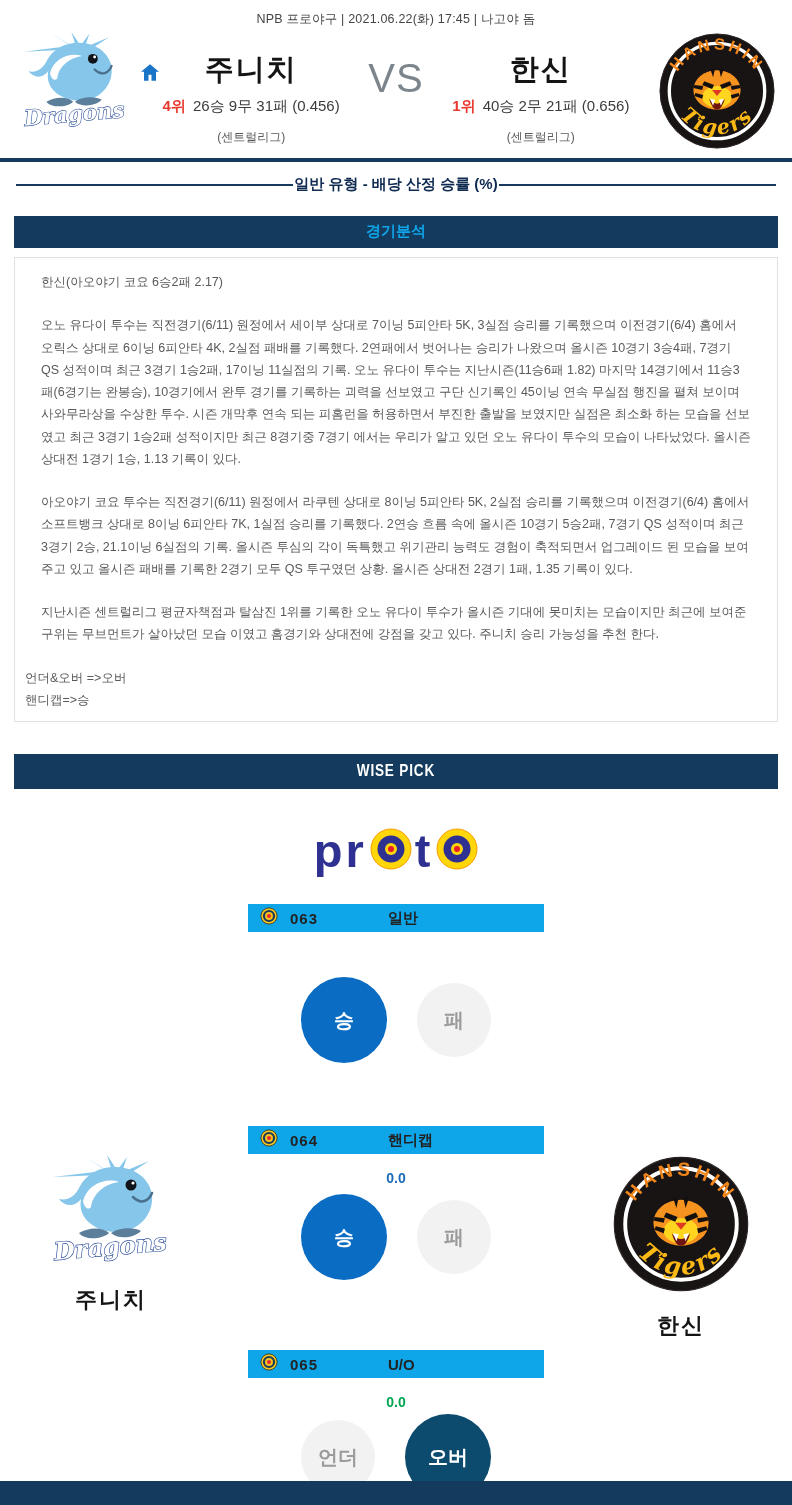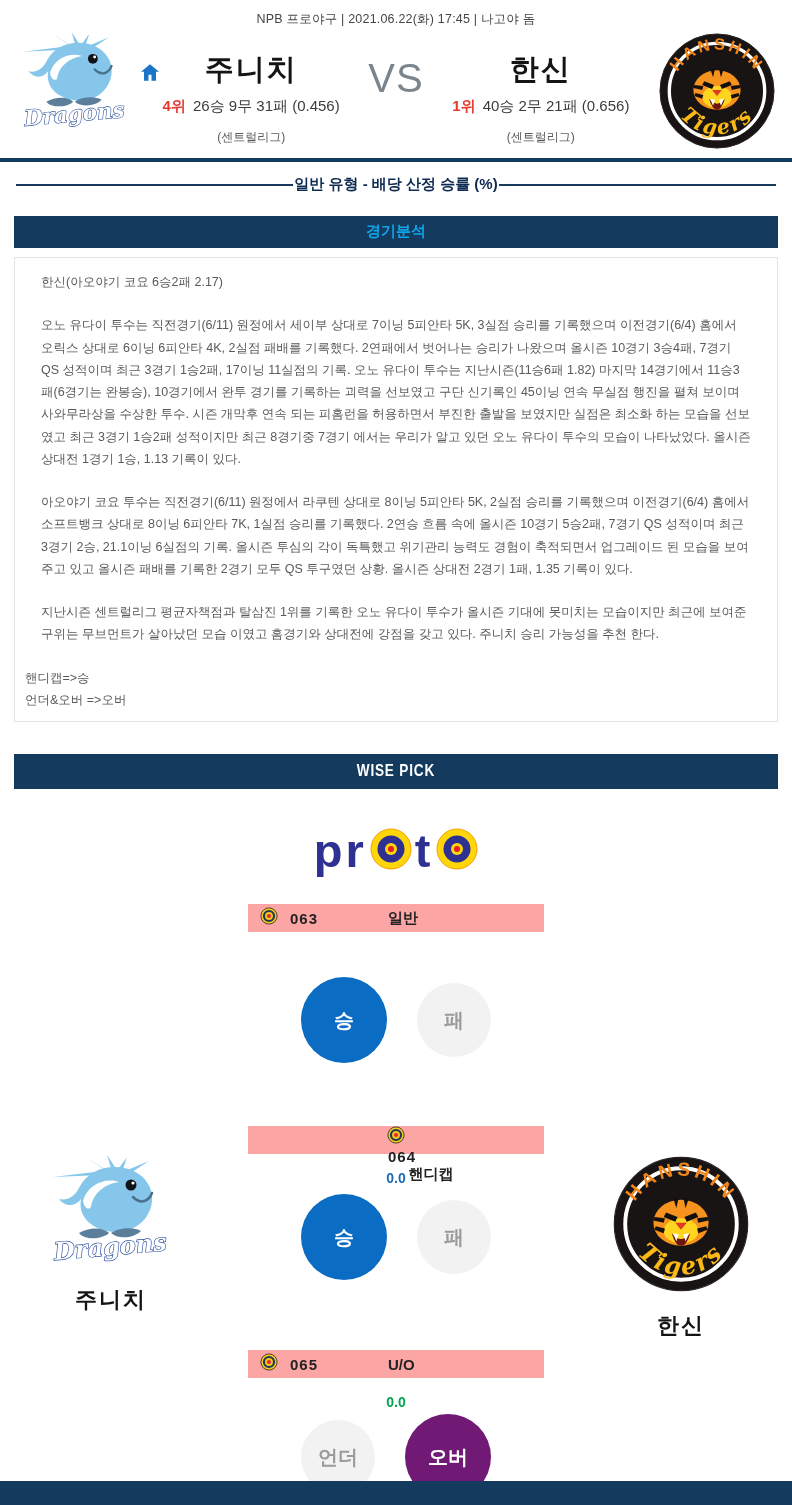--- a/index.html
+++ b/index.html
@@ -37,33 +37,33 @@
 
   
   .wise-bar { margin:32px 14px 0; background:#143a5e; color:#fff; text-align:center; padding:7px 0 8px; }
   .wise-bar .cond { display:inline-block; transform:scaleX(0.8); font-size:17px; font-weight:600; letter-spacing:1px; }
   .wise-body { position:relative; height:774px; }
 
   .proto-logo { display:flex; justify-content:center; align-items:center; padding-top:38px; gap:3px; }
   .proto-letter { font-size:47px; font-weight:bold; color:#2e3192; letter-spacing:3px; line-height:1; }
 
   .pick-col { width:296px; margin:0 auto; }
-  .pick-head { height:28px; background:#fca5a5; display:flex; align-items:center; padding:0 12px; }
+  .pick-head { height:28px; background:#0ea5e9; display:flex; align-items:center; padding:0 12px; }
   .pick-no { font-size:15px; font-weight:bold; color:#222; margin-left:12px; letter-spacing:1px; }
   .pick-type { font-size:15px; font-weight:bold; color:#222; margin-left:70px; }
-  .mt30 { margin-top:30px; } .mt63 { margin-top:63px;flex-direction:column; } .mt70 { margin-top:70px; }
+  .mt30 { margin-top:30px; } .mt63 { margin-top:63px; } .mt70 { margin-top:70px; }
   .pick-line { text-align:center; font-size:14px; font-weight:bold; margin-top:16px; height:20px; }
   .line-blue { color:#1a6bb5; }
   .line-green { color:#00a651; }
   .pick-btns { display:flex; justify-content:center; align-items:center; gap:30px; height:86px; }
   .mtb1 { margin-top:45px; } .mtb2 { margin-top:4px; } .mtb3 { margin-top:0; }
   .circle { border-radius:50%; display:flex; align-items:center; justify-content:center; font-size:20px; font-weight:bold; cursor:pointer; }
   .c-un { width:74px; height:74px; background:#f2f2f2; color:#9b9b9b; }
   .c-blue { width:86px; height:86px; background:#0a6cc2; color:#fff; }
-  .c-red { width:86px; height:86px; background:#701a75; color:#fff;font-family:Liberation Mono, monospace; }
+  .c-red { width:86px; height:86px; background:#0c4a6e; color:#fff;font-family:Liberation Mono, monospace; }
 
   .side-team { position:absolute; top:366px; width:214px; text-align:center; }
   .side-team.left { left:4px; }
   .side-team.right { right:4px; }
   .side-team .side-label { margin-top:14px; font-size:22px; font-weight:bold; color:#141414; letter-spacing:2px; }
 
   .footer-bar { position:absolute; left:0; right:0; bottom:0; height:24px; background:#143a5e; }
 </style>
 </head>
 <body>
@@ -154,22 +154,22 @@
     <span class="rule"></span>
   </div>
 
   <div class="analysis">
     <div class="sec-bar">경기분석</div>
     <div class="analysis-box">
       <p>한신(아오야기 코요 6승2패 2.17)</p>
       <p>오노 유다이 투수는 직전경기(6/11) 원정에서 세이부 상대로 7이닝 5피안타 5K, 3실점 승리를 기록했으며 이전경기(6/4) 홈에서 오릭스 상대로 6이닝 6피안타 4K, 2실점 패배를 기록했다. 2연패에서 벗어나는 승리가 나왔으며 올시즌 10경기 3승4패, 7경기 QS 성적이며 최근 3경기 1승2패, 17이닝 11실점의 기록. 오노 유다이 투수는 지난시즌(11승6패 1.82) 마지막 14경기에서 11승3패(6경기는 완봉승), 10경기에서 완투 경기를 기록하는 괴력을 선보였고 구단 신기록인 45이닝 연속 무실점 행진을 펼쳐 보이며 사와무라상을 수상한 투수. 시즌 개막후 연속 되는 피홈런을 허용하면서 부진한 출발을 보였지만 실점은 최소화 하는 모습을 선보였고 최근 3경기 1승2패 성적이지만 최근 8경기중 7경기 에서는 우리가 알고 있던 오노 유다이 투수의 모습이 나타났었다. 올시즌 상대전 1경기 1승, 1.13 기록이 있다.</p>
       <p>아오야기 코요 투수는 직전경기(6/11) 원정에서 라쿠텐 상대로 8이닝 5피안타 5K, 2실점 승리를 기록했으며 이전경기(6/4) 홈에서 소프트뱅크 상대로 8이닝 6피안타 7K, 1실점 승리를 기록했다. 2연승 흐름 속에 올시즌 10경기 5승2패, 7경기 QS 성적이며 최근 3경기 2승, 21.1이닝 6실점의 기록. 올시즌 투심의 각이 독특했고 위기관리 능력도 경험이 축적되면서 업그레이드 된 모습을 보여주고 있고 올시즌 패배를 기록한 2경기 모두 QS 투구였던 상황. 올시즌 상대전 2경기 1패, 1.35 기록이 있다.</p>
       <p>지난시즌 센트럴리그 평균자책점과 탈삼진 1위를 기록한 오노 유다이 투수가 올시즌 기대에 못미치는 모습이지만 최근에 보여준 구위는 무브먼트가 살아났던 모습 이였고 홈경기와 상대전에 강점을 갖고 있다. 주니치 승리 가능성을 추천 한다.</p>
+      <p class="tight">언더&amp;오버 =&gt;오버</p>
       <p class="tight">핸디캡=&gt;승</p>
-      <p class="tight">언더&amp;오버 =&gt;오버</p>
     </div>
   </div>
 
   <div class="wise-bar">
     <span class="cond">WISE PICK</span>
   </div>
 
   <div class="wise-body">
 
     <div class="proto-logo">

